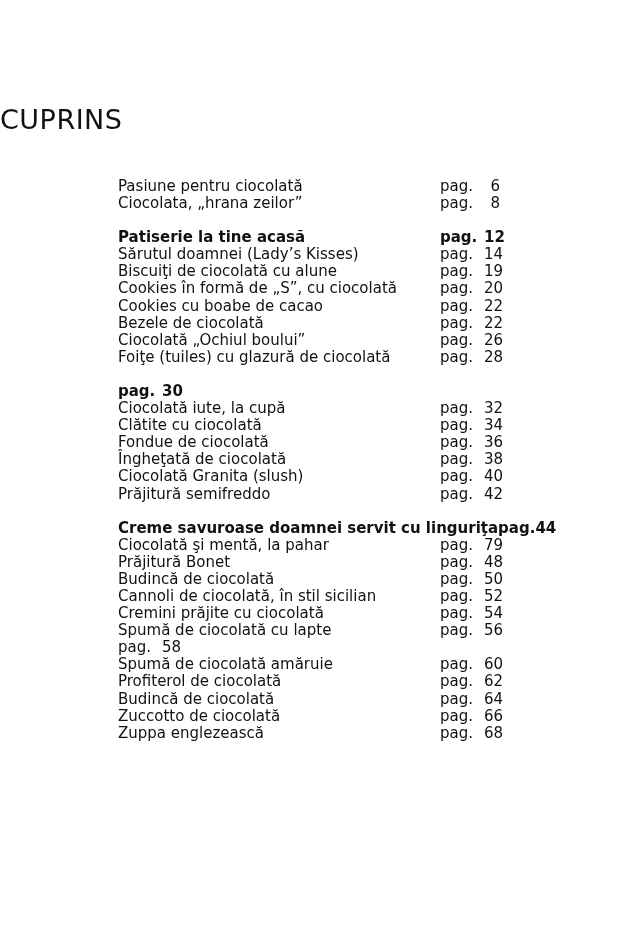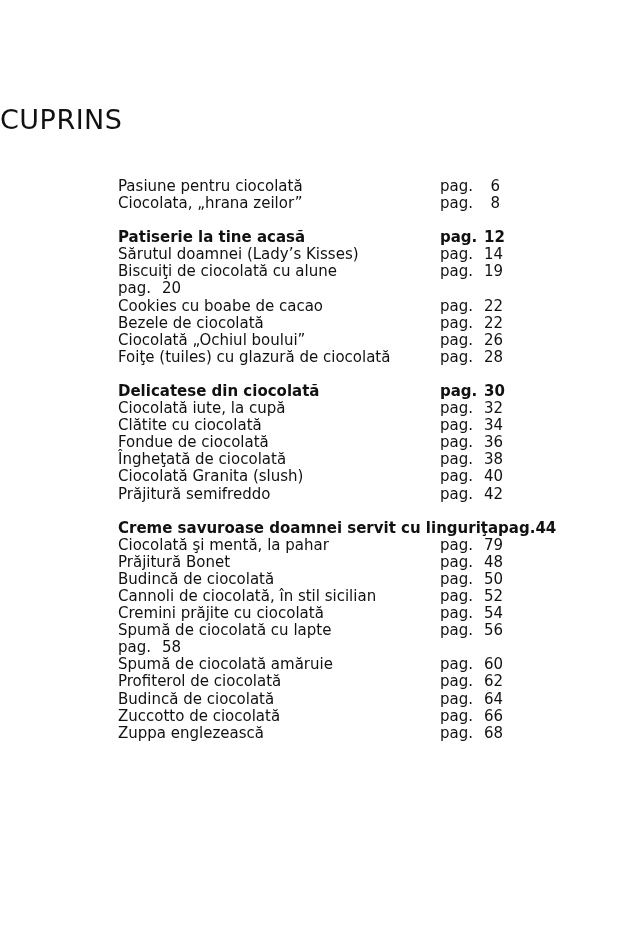--- a/index.html
+++ b/index.html
@@ -42,20 +42,21 @@
         <span class="t">Sărutul doamnei (Lady’s Kisses)</span>
         <span class="p">pag.</span>
         <span class="n">14</span>
       </div>
       <div class="row">
         <span class="t">Biscuiţi de ciocolată cu alune</span>
         <span class="p">pag.</span>
         <span class="n">19</span>
       </div>
       <div class="row">
+        <span class="t">Cookies în formă de „S”, cu ciocolată</span>
         <span class="p">pag.</span>
         <span class="n">20</span>
       </div>
       <div class="row">
         <span class="t">Cookies cu boabe de cacao</span>
         <span class="p">pag.</span>
         <span class="n">22</span>
       </div>
       <div class="row">
         <span class="t">Bezele de ciocolată</span>
@@ -68,21 +69,20 @@
         <span class="n">26</span>
       </div>
       <div class="row">
         <span class="t">Foiţe (tuiles) cu glazură de ciocolată</span>
         <span class="p">pag.</span>
         <span class="n">28</span>
       </div>
     </div>
     <div class="section">
       <div class="row bold">
-        <span class="t">Delicatese din ciocolată</span>
         <span class="p">pag.</span>
         <span class="n">30</span>
       </div>
       <div class="row">
         <span class="t">Ciocolată iute, la cupă</span>
         <span class="p">pag.</span>
         <span class="n">32</span>
       </div>
       <div class="row">
         <span class="t">Clătite cu ciocolată</span>

